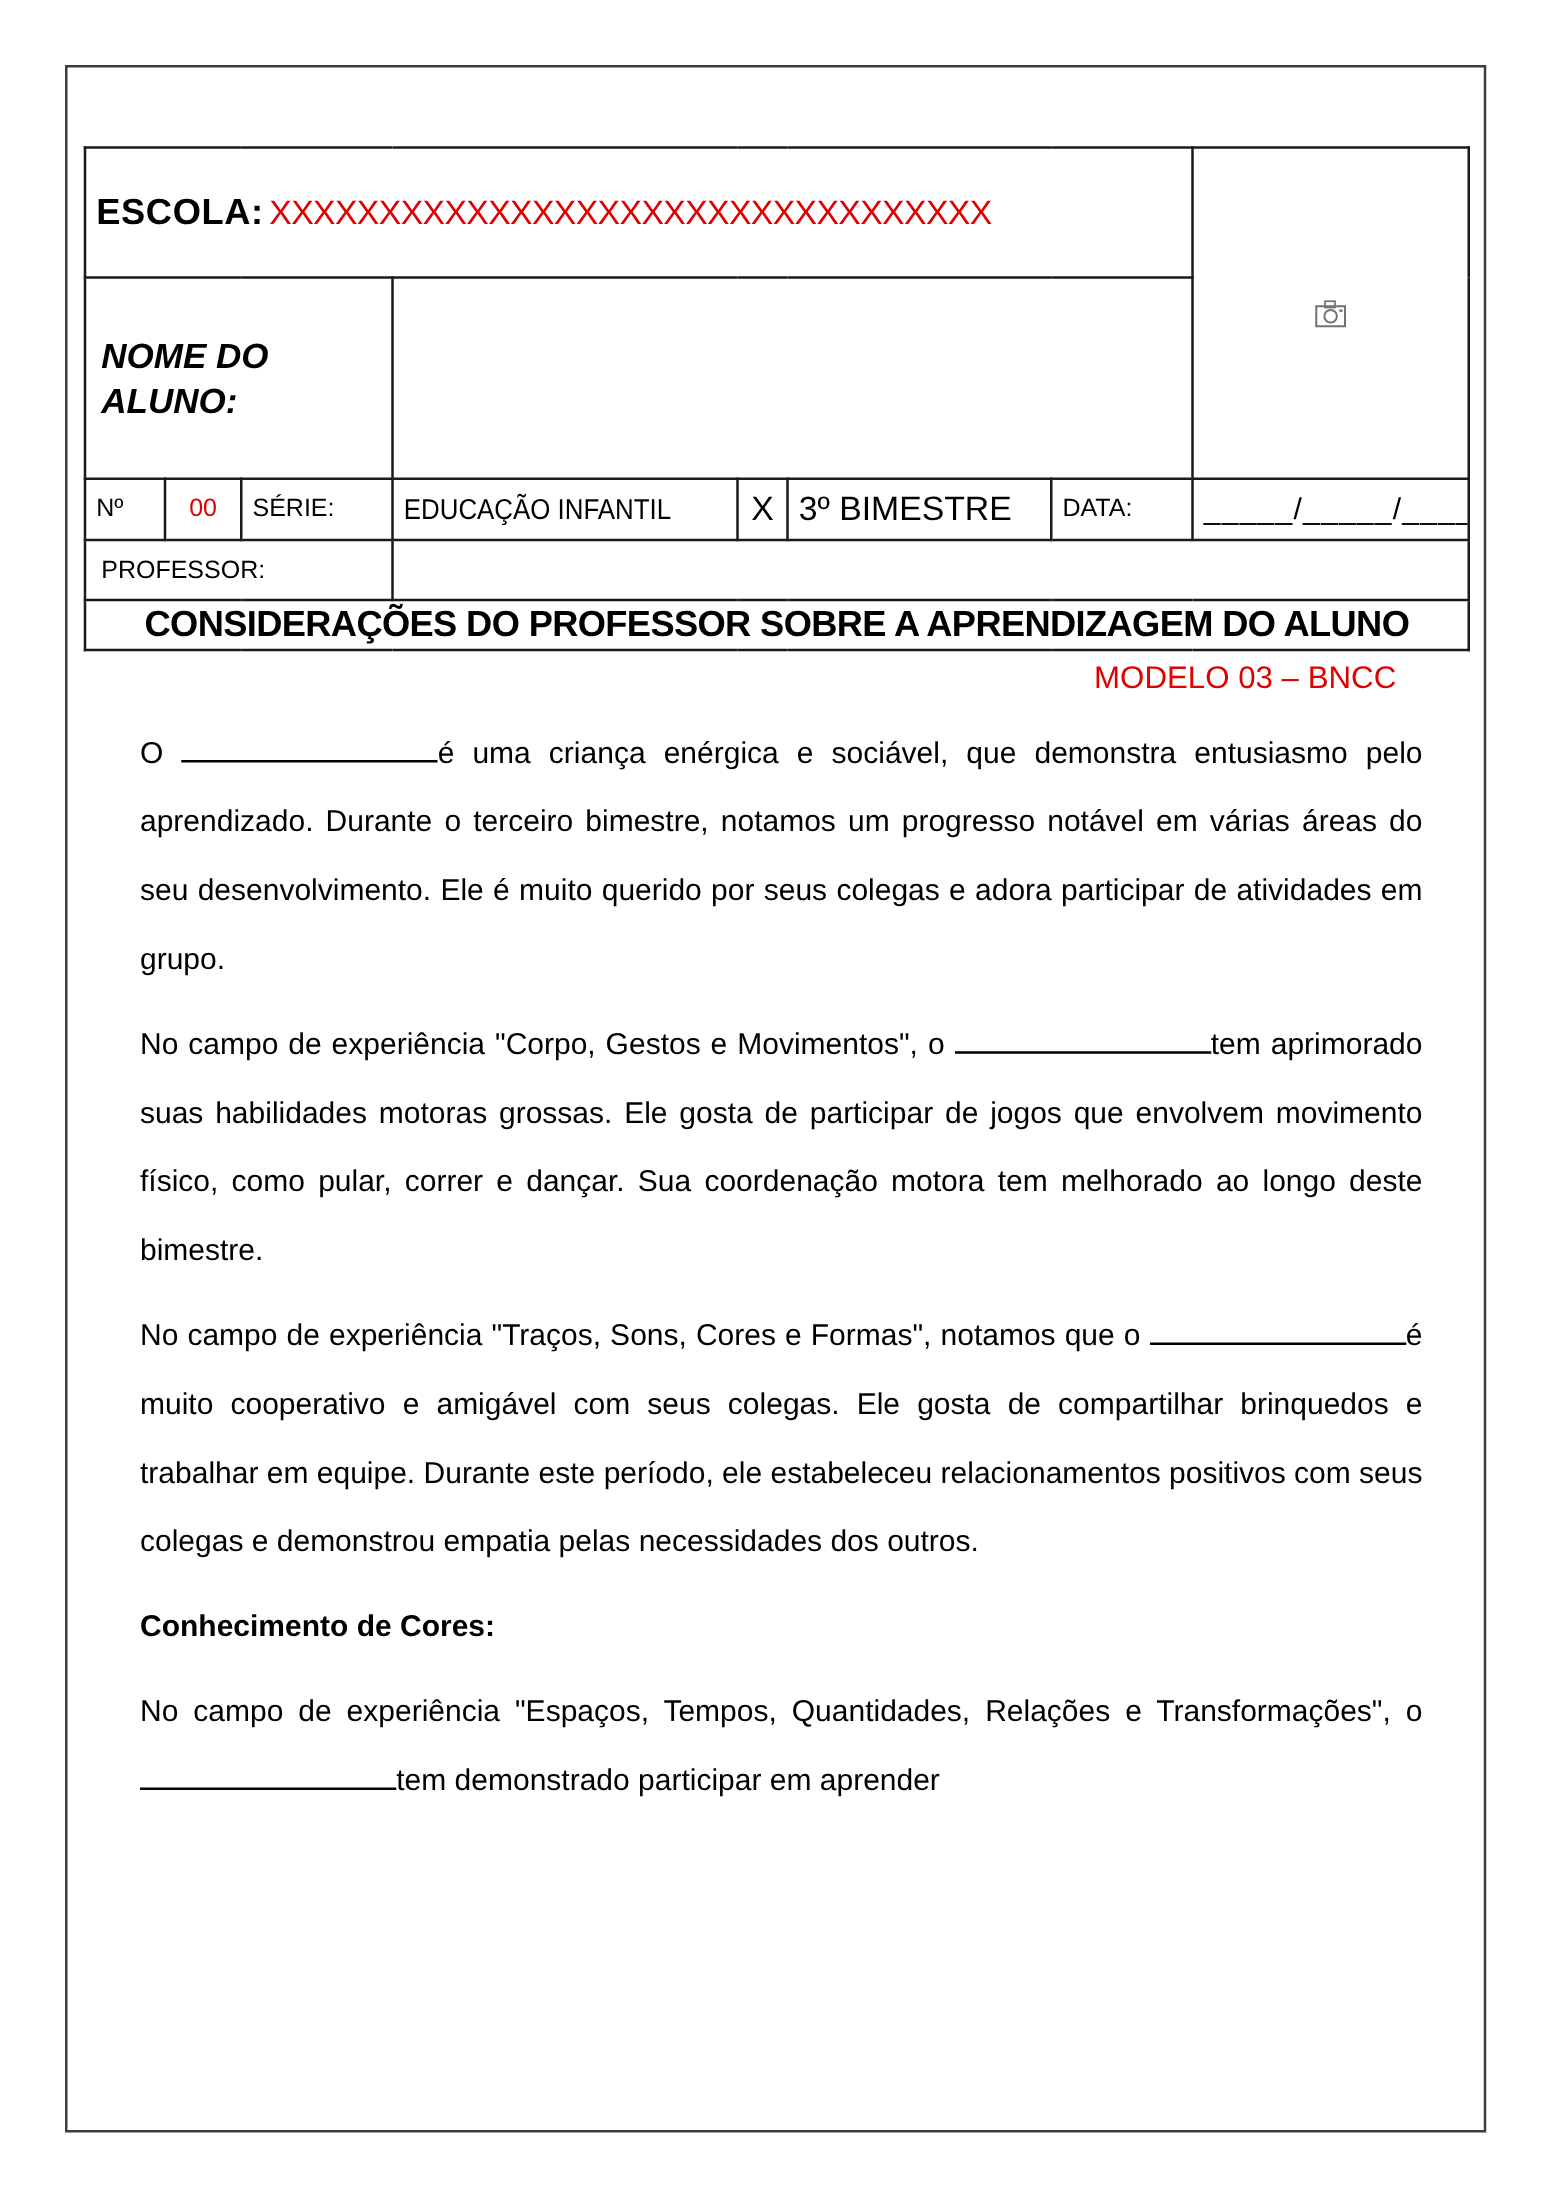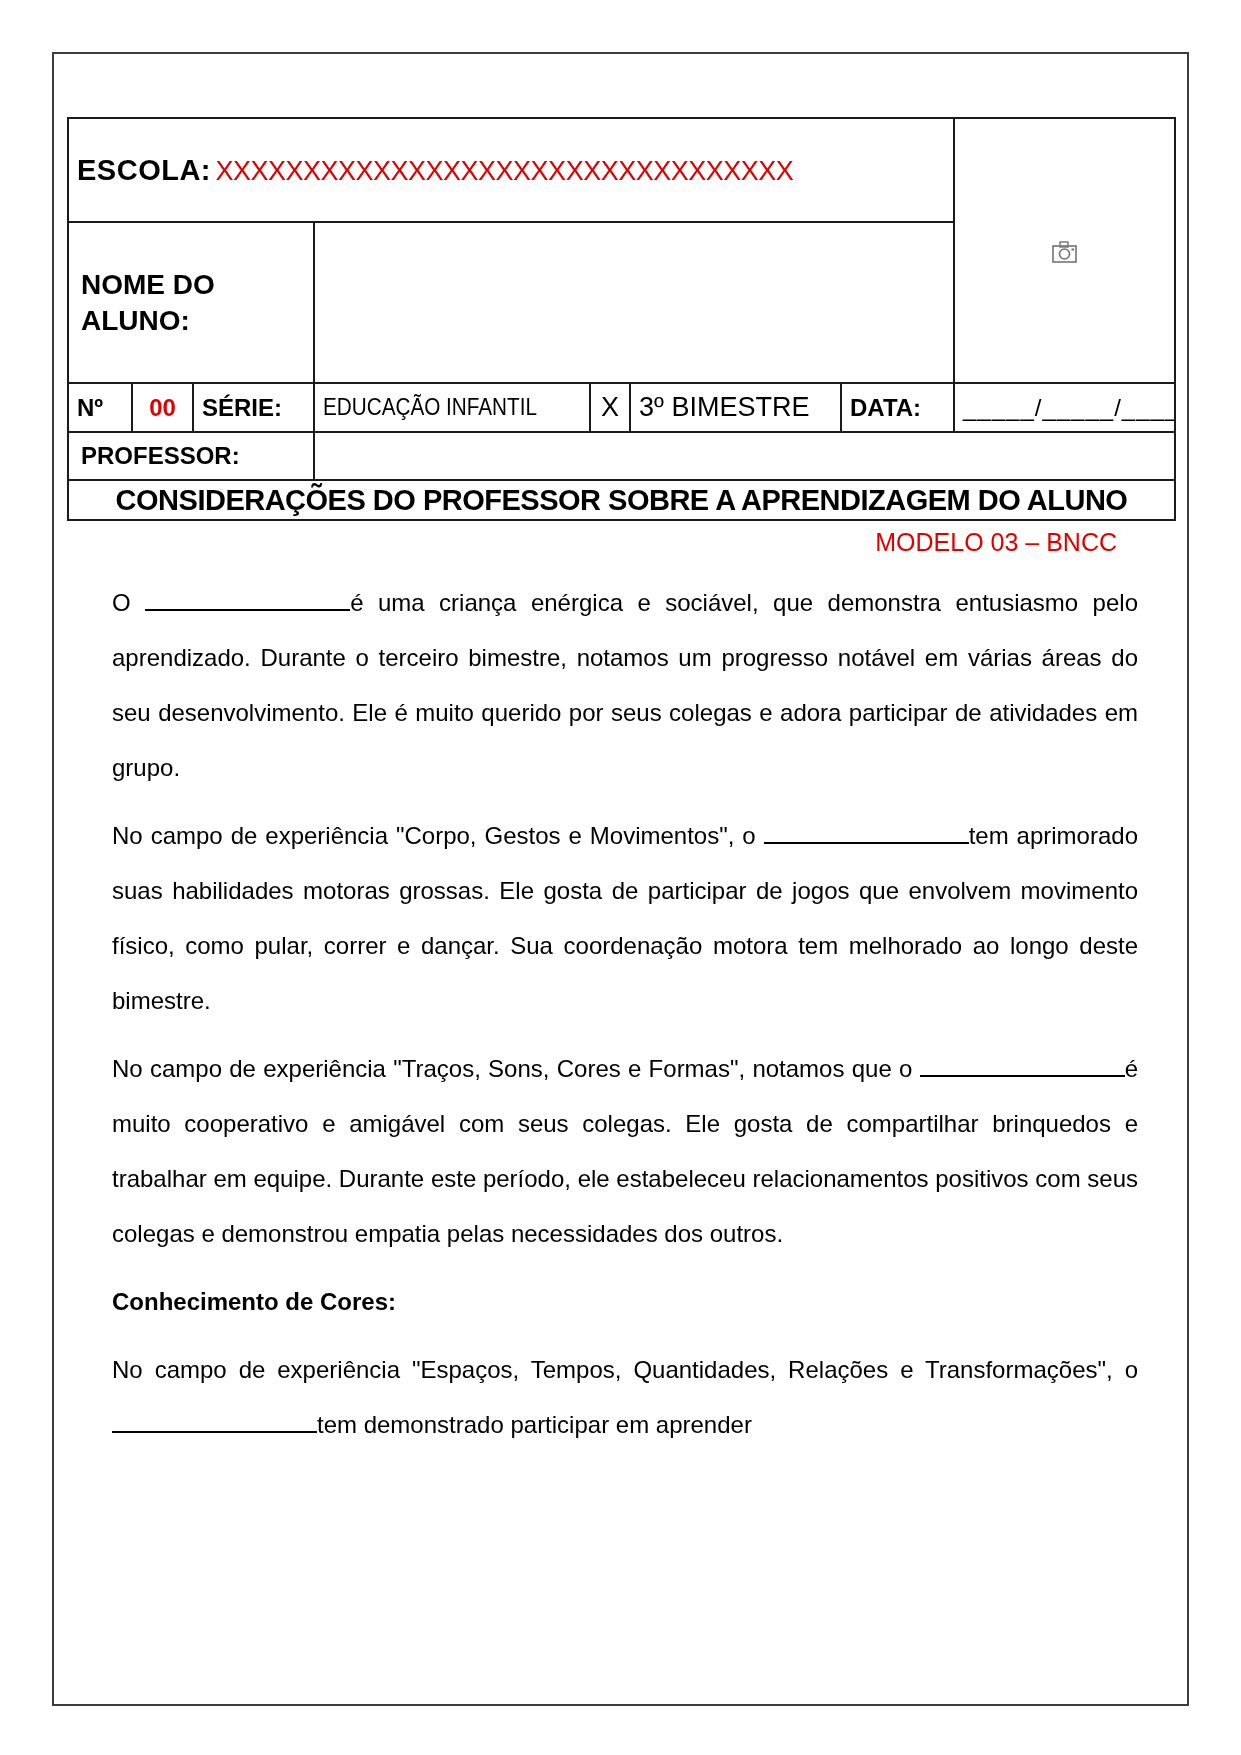--- a/index.html
+++ b/index.html
@@ -36,21 +36,21 @@
     border-collapse: collapse;
     table-layout: fixed;
   }
   table.header-table td {
     border: 2px solid #1b1b1b;
     padding: 0 8px;
     vertical-align: middle;
     overflow: hidden;
   }
   tr.row-escola     { height: 104px; padding-left: 17px; }
-  tr.row-nome       { height: 161px; }
+  tr.row-nome       { height: 161px; font-style: italic; }
   tr.row-serie      { height: 49px;  }
   tr.row-professor  { height: 48px; border-radius: 18px;  }
   tr.row-consid     { height: 40px;  }
 
   .cell-escola { padding-left: 12px; }
   .escola-label {
     font-weight: bold;
     font-size: 29px;
     letter-spacing: 0.5px;
   }
@@ -60,22 +60,22 @@
     white-space: nowrap;
   }
   .nome-label {
     font-weight: bold;
     font-size: 28px;
     line-height: 36px;
     padding-left: 4px;
     display: inline-block;
   }
   .small-label {
-    font-weight: bold;
-    font-size: 24px;
+    font-weight: normal;
+    font-size: 20px;
     white-space: nowrap;
   }
   .serie-value {
     display: inline-block;
     font-size: 23px;
     white-space: nowrap;
     transform: scaleX(0.9);
     transform-origin: left center;
   }
   .plain-cell {

